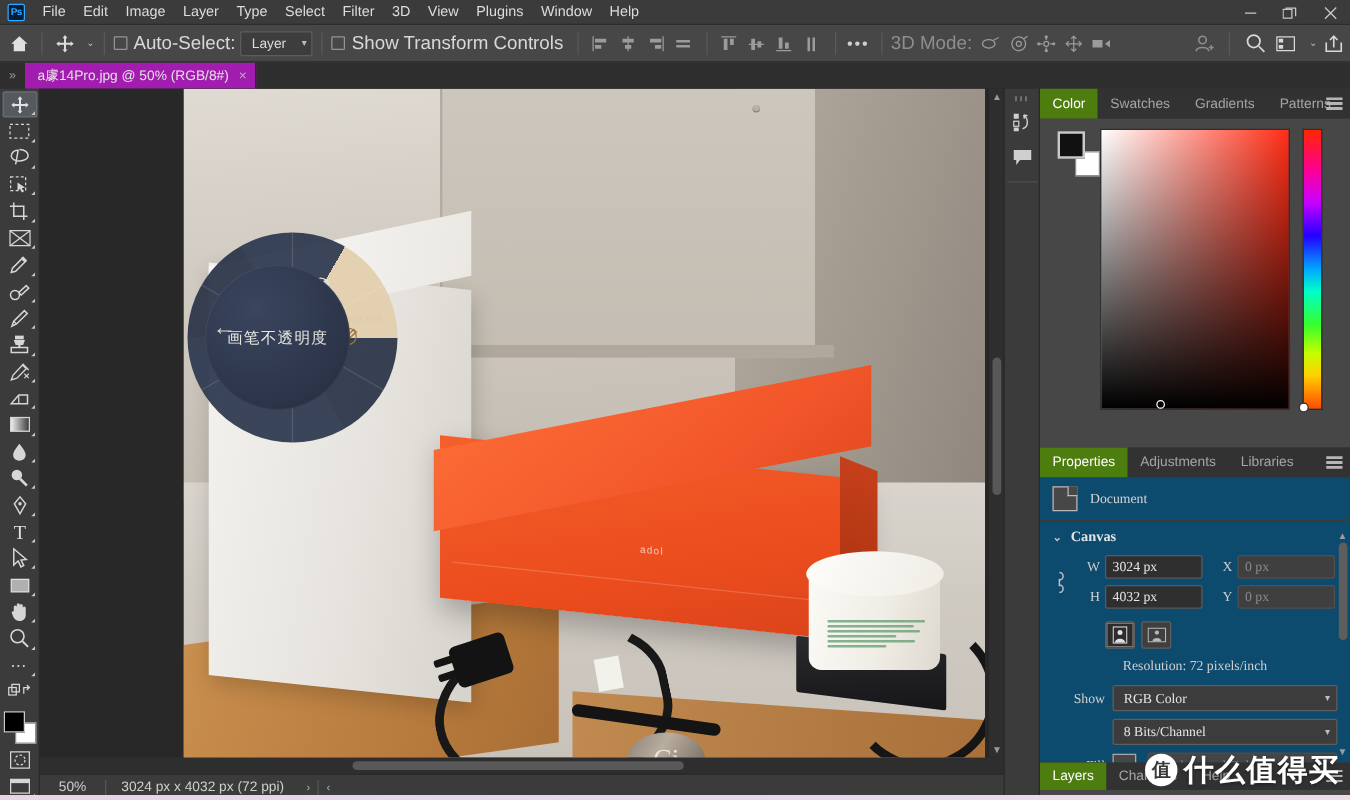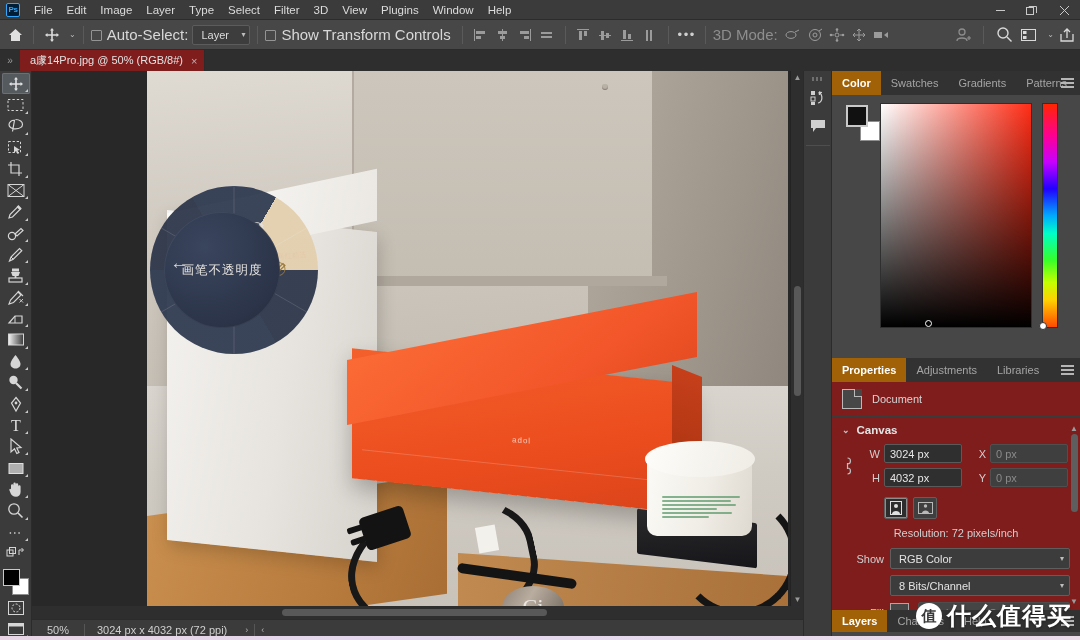--- a/index.html
+++ b/index.html
@@ -45,21 +45,21 @@
   }
   .caret { font-size:8px; color:#bdbdbd; margin-left:6px; }
   .dots { letter-spacing:1.5px; font-size:13px; color:#cfcfcf; }
   .ob-right { position:absolute; right:2px; display:flex; align-items:center; gap:2px; }
 
   
   .tabbar { height:21px; background:#2e2e2e; display:flex; align-items:flex-end; }
   .tab-expand { width:20px; height:21px; color:#9a9a9a; font-size:10px;
                 display:flex; align-items:center; justify-content:center;}
   .doctab {
-    height:21px; background:#7f1d1d; display:flex; align-items:center;
+    height:21px; background:#a21caf; display:flex; align-items:center;
     padding:0 7px 0 10px; gap:8px; font-size:11px; color:#e2e2e2;
     border-right:1px solid #2b2b2b;
   }
   .doctab .x { color:#b4b4b4; font-size:11px; }
 
   
   .bodyrow { flex:1; display:flex; min-height:0; }
 
   
   .tools {
@@ -234,21 +234,21 @@
       background:repeating-linear-gradient(90deg,#6f6f6f 0 2px,transparent 2px 4px); }
   .md-icon { width:24px;height:24px; display:flex;align-items:center;justify-content:center;
              color:#cfcfcf; margin-bottom:4px; }
   .md-div { width:24px;height:1px; background:#4e4e4e; margin:3px 0 6px; }
 
   .rightdock { width:249px; background:#383838; display:flex; flex-direction:column;
                border-left:1px solid #2b2b2b; }
   .paneltabs { height:24px; background:#323232; display:flex; align-items:stretch;
                position:relative; }
   .ptab { padding:0 10px; display:flex;align-items:center; font-size:11px; color:#a5a5a5; }
-  .ptab.active { background:#a16207; color:#fff; font-weight:bold; }
+  .ptab.active { background:#4d7c0f; color:#fff; font-weight:normal; }
   .pmenu { position:absolute; right:6px; top:7px; width:13px;height:10px;
            background:repeating-linear-gradient(180deg,#b6b6b6 0 2px,transparent 2px 4px);}
   .panelbody { background:#474747; position:relative; }
 
   
   .colorpanel { height:263px; padding:8px 0 0 0; display:flex; }
   .cp-swatch { width:48px; padding-left:14px; position:relative; }
   .cp-swatch .fg { position:absolute; left:14px; top:2px; width:22px;height:22px;
                    background:#111; border:2px solid #c9c9c9; }
   .cp-swatch .bg { position:absolute; left:28px; top:18px; width:20px;height:20px;
@@ -261,21 +261,21 @@
   }
   .cp-field .ring { position:absolute; left:44px; top:216px; width:7px;height:7px;
                     border:1px solid #fff; border-radius:50%; }
   .cp-hue { width:16px; height:225px; margin-left:10px; border:1px solid #2f2f2f; position:relative;
     background:linear-gradient(to bottom,#ff2600 0%,#ff0090 14%,#c800ff 26%,#2200ff 38%,
       #00a8ff 50%,#00ffc8 58%,#36ff2a 70%,#c4ff00 80%,#ffd000 88%,#ff4a00 100%);}
   .cp-hue .mk { position:absolute; left:-4px; bottom:-3px; width:8px;height:8px;
                 background:#fff; border:1px solid #333; border-radius:50%; }
 
   
-  .propbody { flex:1; background:#7f1d1d; overflow:hidden; position:relative; }
+  .propbody { flex:1; background:#0c4a6e; overflow:hidden; position:relative;font-family:Liberation Serif, serif; }
   .prop-doc { display:flex; align-items:center; gap:10px; padding:7px 10px; }
   .prop-doc .docicon { width:20px;height:20px; border:1px solid #b9b9b9;
                        position:relative; background:#474747; }
   .prop-doc .docicon:after{ content:""; position:absolute; right:-1px; top:-1px;
      width:7px;height:7px; background:#474747; border-left:1px solid #b9b9b9;
      border-bottom:1px solid #b9b9b9;}
   .prop-sec { border-top:1px solid #3b3b3b; padding:7px 10px 2px; }
   .sec-head { display:flex; align-items:center; gap:7px; font-weight:bold;
               font-size:11.5px; color:#e4e4e4; margin-bottom:8px; }
   .sec-head .tw { font-size:9px; color:#c5c5c5; }

